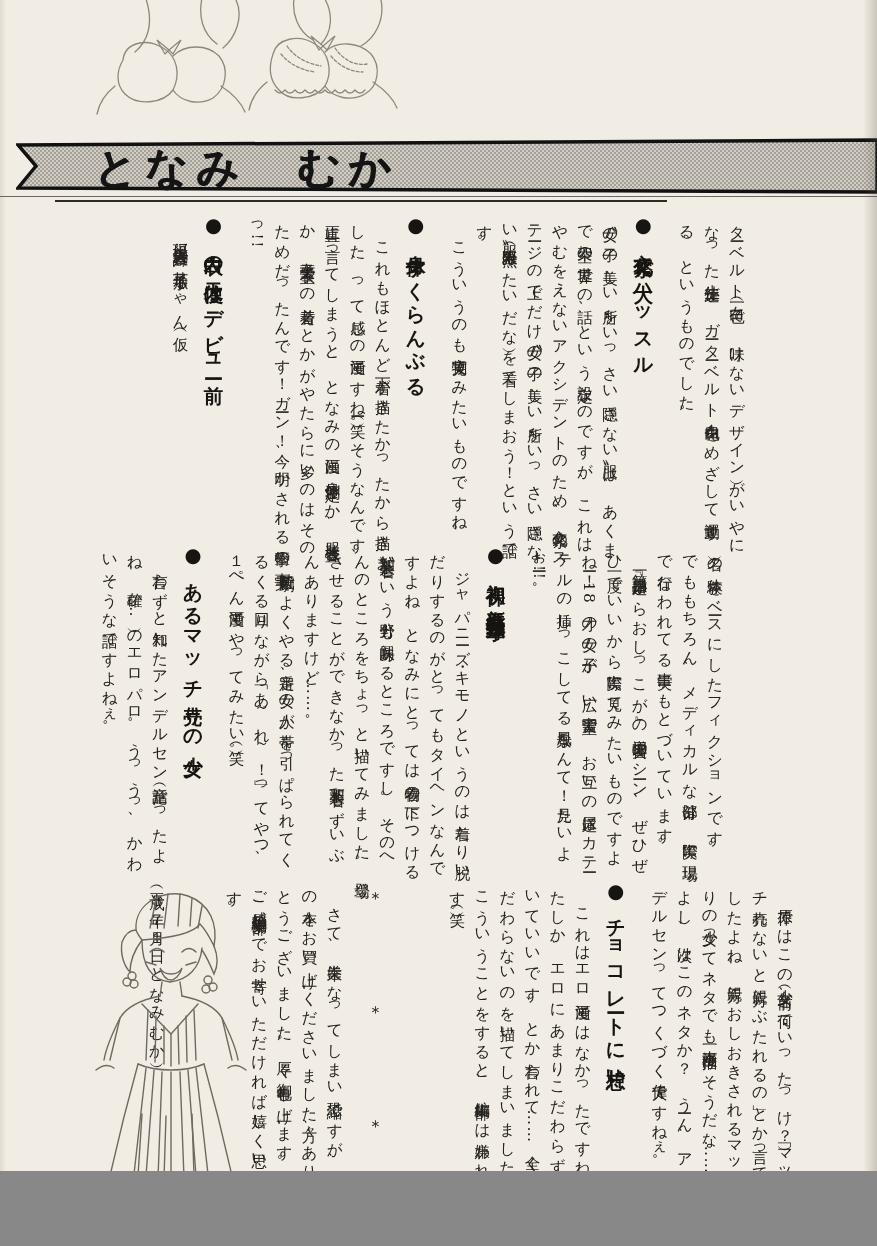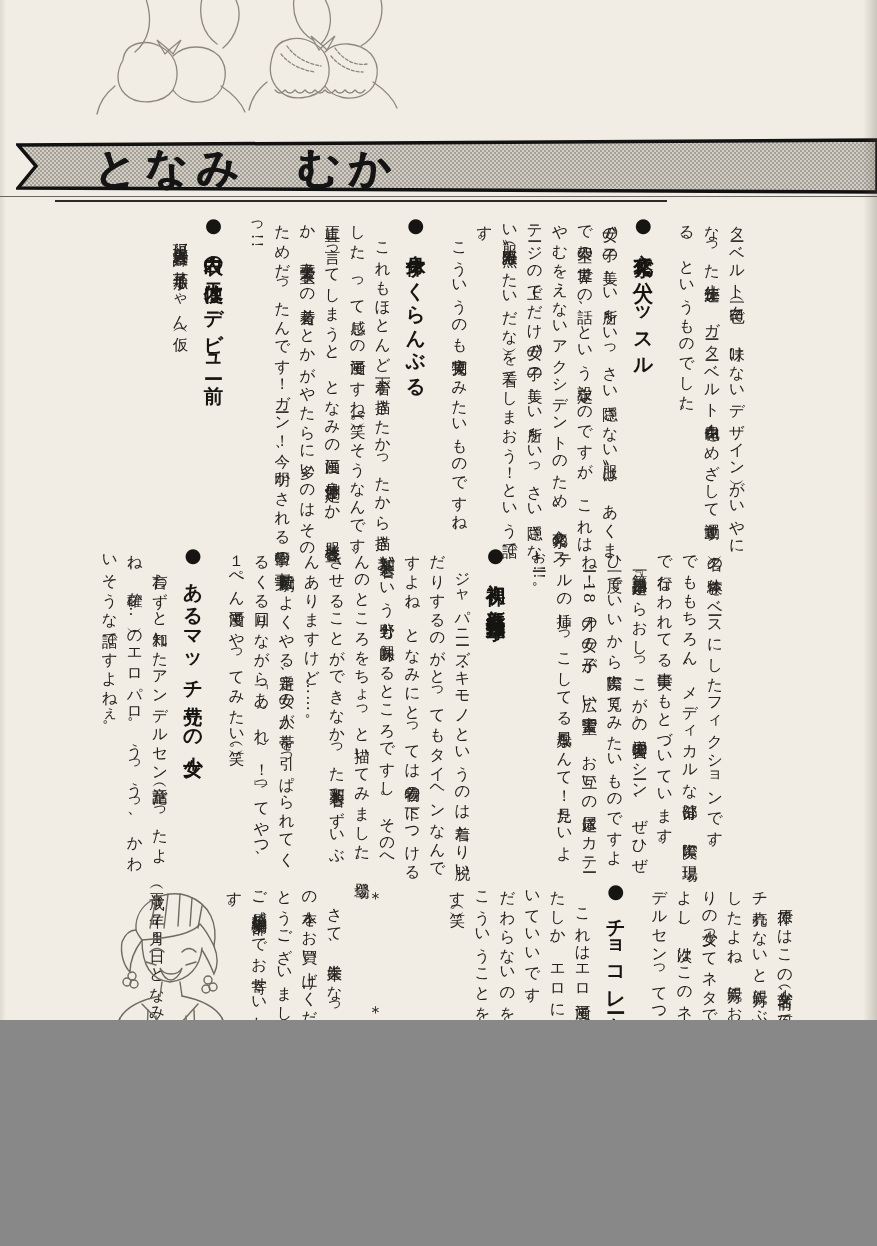--- a/index.html
+++ b/index.html
@@ -1,20 +1,20 @@
 <!DOCTYPE html>
 <html><head>
 <meta charset="utf-8">
 <style>
   html,body{margin:0;padding:0;}
   body{background:#8a8population;}
   body{background:#888;}
   .page{
     position:relative;
-    width:877px;height:1020px;
+    width:877px;height:1171px;
     margin:0 auto;
     background:#f1ede4;
     overflow:hidden;
     font-family:"DejaVu Serif","Liberation Serif",serif;
     color:#211f1c;
   }
   
   .page::after{
     content:"";position:absolute;top:0;right:0;width:14px;height:100%;
     background:linear-gradient(to right,rgba(0,0,0,0),rgba(90,80,70,.25));

